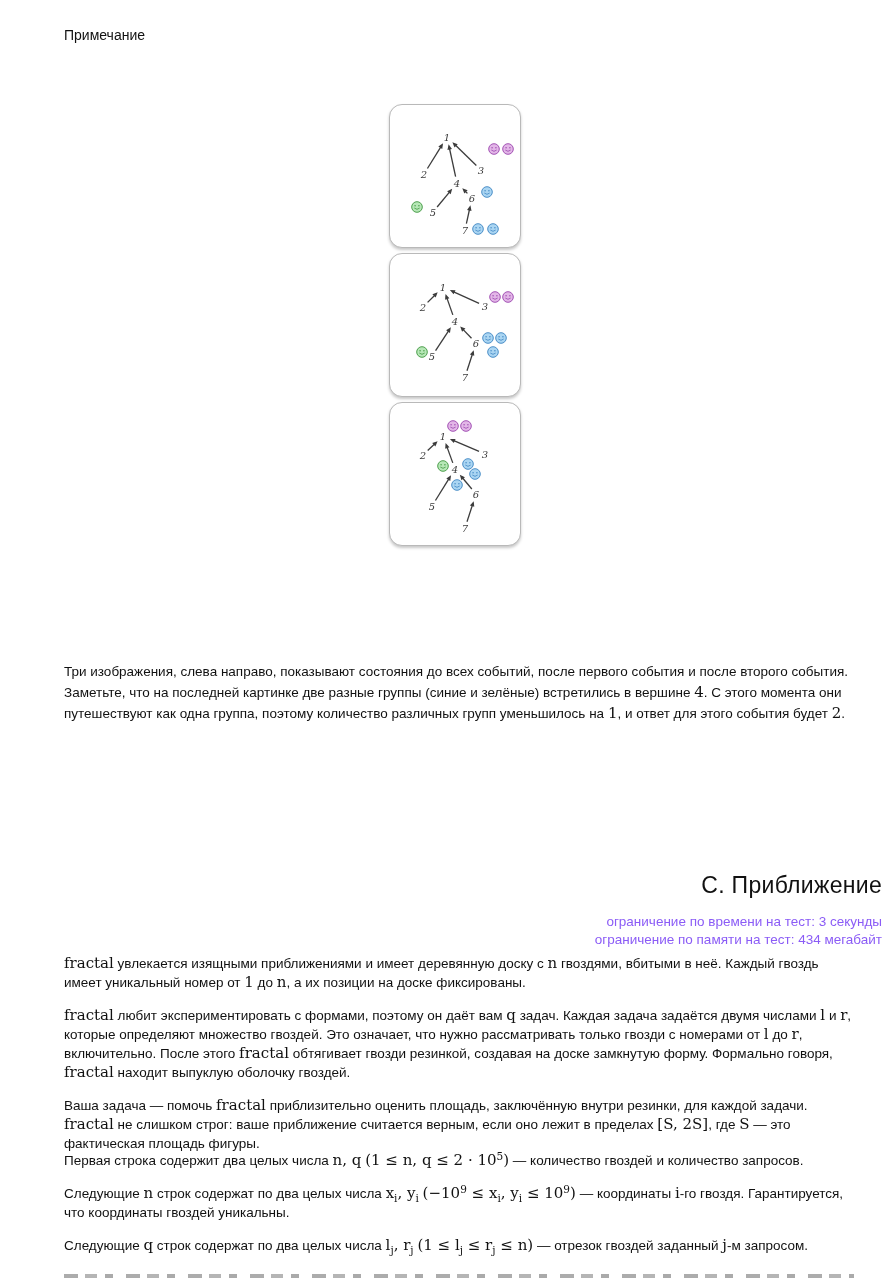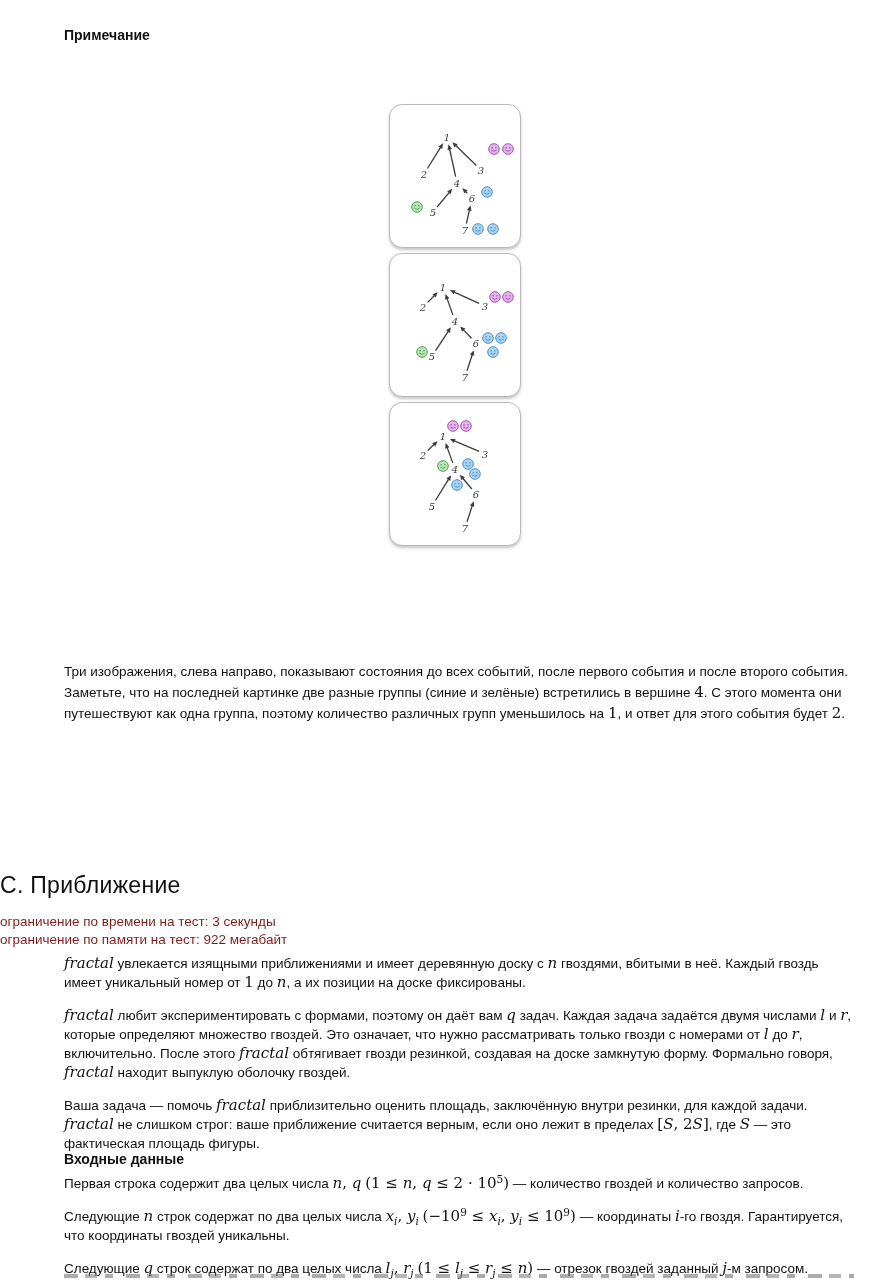--- a/index.html
+++ b/index.html
@@ -1,42 +1,42 @@
 <!DOCTYPE html>
 <html><head>
 <meta charset="utf-8">
 <style>
   html,body{margin:0;padding:0;background:#fff}
   body{width:882px;height:1280px;position:relative;overflow:hidden;
        font-family:"Liberation Sans",sans-serif;font-size:13.5px;color:#111;}
   .abs{position:absolute}
   h1,h3,p{margin:0}
-  h3{font-size:14px;font-weight:700;margin-bottom:7px}
+  h3{font-size:14px;font-weight:400;margin-bottom:7px}
   p{line-height:19px}
 
   .note{top:27px;left:64px;width:790px}
   .cards{top:104px;left:389px;display:flex;flex-direction:column;gap:5px}
   .card{width:130px;height:142px;background:#fff;border:1.4px solid #b9b9b9;
         border-radius:13px;box-shadow:0 2px 3px rgba(0,0,0,.22)}
   .card svg{display:block}
   .node-label{font-family:"DejaVu Serif",serif;font-style:italic;font-size:10px;fill:#3a3a3a}
 
   .expl{top:661px;left:64px;width:790px;line-height:21px}
 
-  .header{top:872px;left:0;width:882px;text-align:left}
+  .header{top:872px;left:0;width:882px;text-align:right}
   .header h1{font-size:23px;font-weight:400;letter-spacing:.3px;margin-bottom:14px}
-  .limit{font-size:13.5px;line-height:17.5px;color:#7f1d1d}
+  .limit{font-size:13.5px;line-height:17.5px;color:#8b5cf6}
 
   .statement{top:954px;left:64px;width:790px}
   .statement p{margin-bottom:14px}
   .input-spec{top:1151px;left:64px;width:790px}
   .input-spec p{margin-bottom:14px}
 
   .math{font-family:"DejaVu Serif",serif;font-size:15px}
-  .math .var{font-style:italic}
+  .math .var{}
   sup.math,sub.math{font-size:10.5px;line-height:0}
 
   .clipped{top:1271px;left:64px;width:790px;height:8px;overflow:hidden;opacity:.55}
   .clipped-inner{height:4px;margin-top:3px;
      background:repeating-linear-gradient(90deg,#6a6a6a 0 14px,transparent 14px 21px,
         #7a7a7a 21px 33px,transparent 33px 41px,#666 41px 49px,transparent 49px 62px)}
 </style>
 </head>
 <body>
 
@@ -224,31 +224,30 @@
           </g>
         </svg>
       </div>
   </div>
 
   <p class="abs expl"><span>Три изображения, слева направо, показывают состояния до всех событий, после первого события и после второго события. Заметьте, что на последней картинке две разные группы (синие и зелёные) встретились в вершине </span><span class="math"><span>4</span></span><span>. С этого момента они путешествуют как одна группа, поэтому количество различных групп уменьшилось на </span><span class="math"><span>1</span></span><span>, и ответ для этого события будет </span><span class="math"><span>2</span></span><span>.</span></p>
 
   <header class="abs header">
     <h1>C. Приближение</h1>
     <div class="limit">ограничение по времени на тест: 3 секунды</div>
-    <div class="limit">ограничение по памяти на тест: 922 мегабайт</div>
+    <div class="limit">ограничение по памяти на тест: 434 мегабайт</div>
   </header>
 
   <section class="abs statement">
     <p><span class="math"><span class="var">fractal</span></span><span> увлекается изящными приближениями и имеет деревянную доску с </span><span class="math"><span class="var">n</span></span><span> гвоздями, вбитыми в неё. Каждый гвоздь имеет уникальный номер от </span><span class="math"><span>1</span></span><span> до </span><span class="math"><span class="var">n</span></span><span>, а их позиции на доске фиксированы.</span></p>
     <p><span class="math"><span class="var">fractal</span></span><span> любит экспериментировать с формами, поэтому он даёт вам </span><span class="math"><span class="var">q</span></span><span> задач. Каждая задача задаётся двумя числами </span><span class="math"><span class="var">l</span></span><span> и </span><span class="math"><span class="var">r</span></span><span>, которые определяют множество гвоздей. Это означает, что нужно рассматривать только гвозди с номерами от </span><span class="math"><span class="var">l</span></span><span> до </span><span class="math"><span class="var">r</span></span><span>, включительно. После этого </span><span class="math"><span class="var">fractal</span></span><span> обтягивает гвозди резинкой, создавая на доске замкнутую форму. Формально говоря, </span><span class="math"><span class="var">fractal</span></span><span> находит выпуклую оболочку гвоздей.</span></p>
     <p><span>Ваша задача — помочь </span><span class="math"><span class="var">fractal</span></span><span> приблизительно оценить площадь, заключённую внутри резинки, для каждой задачи. </span><span class="math"><span class="var">fractal</span></span><span> не слишком строг: ваше приближение считается верным, если оно лежит в пределах </span><span class="math"><span>[</span><span class="var">S</span><span>, 2</span><span class="var">S</span><span>]</span></span><span>, где </span><span class="math"><span class="var">S</span></span><span> — это фактическая площадь фигуры.</span></p>
   </section>
 
   <section class="abs input-spec">
-    <h3>Входные данные</h3>
     <p><span>Первая строка содержит два целых числа </span><span class="math"><span class="var">n</span><span>, </span><span class="var">q</span></span><span> </span><span class="math"><span>(1 ≤ </span><span class="var">n</span><span>, </span><span class="var">q</span><span> ≤ 2 · 10</span></span><sup class="math"><span>5</span></sup><span class="math"><span>)</span></span><span> — количество гвоздей и количество запросов.</span></p>
     <p><span>Следующие </span><span class="math"><span class="var">n</span></span><span> строк содержат по два целых числа </span><span class="math"><span class="var">x</span></span><sub class="math"><span class="var">i</span></sub><span class="math"><span>, </span><span class="var">y</span></span><sub class="math"><span class="var">i</span></sub><span> </span><span class="math"><span>(−10</span></span><sup class="math"><span>9</span></sup><span class="math"><span> ≤ </span><span class="var">x</span></span><sub class="math"><span class="var">i</span></sub><span class="math"><span>, </span><span class="var">y</span></span><sub class="math"><span class="var">i</span></sub><span class="math"><span> ≤ 10</span></span><sup class="math"><span>9</span></sup><span class="math"><span>)</span></span><span> — координаты </span><span class="math"><span class="var">i</span></span><span>-го гвоздя. Гарантируется, что координаты гвоздей уникальны.</span></p>
     <p><span>Следующие </span><span class="math"><span class="var">q</span></span><span> строк содержат по два целых числа </span><span class="math"><span class="var">l</span></span><sub class="math"><span class="var">j</span></sub><span class="math"><span>, </span><span class="var">r</span></span><sub class="math"><span class="var">j</span></sub><span> </span><span class="math"><span>(1 ≤ </span><span class="var">l</span></span><sub class="math"><span class="var">j</span></sub><span class="math"><span> ≤ </span><span class="var">r</span></span><sub class="math"><span class="var">j</span></sub><span class="math"><span> ≤ </span><span class="var">n</span><span>)</span></span><span> — отрезок гвоздей заданный </span><span class="math"><span class="var">j</span></span><span>-м запросом.</span></p>
   </section>
 
   <div class="abs clipped">
     <div class="clipped-inner"></div>
   </div>
 
 </div>

